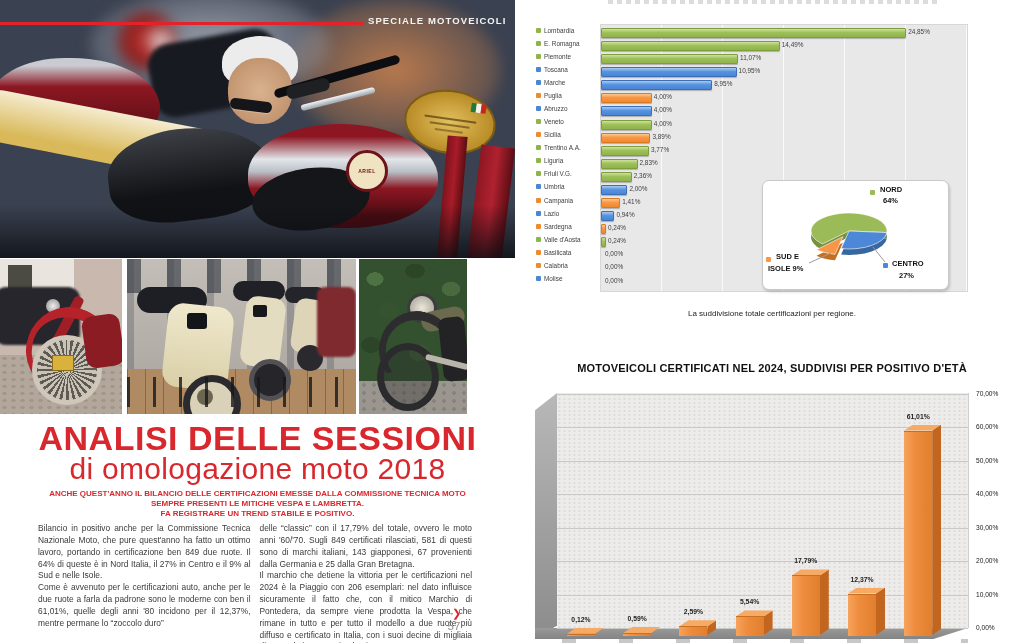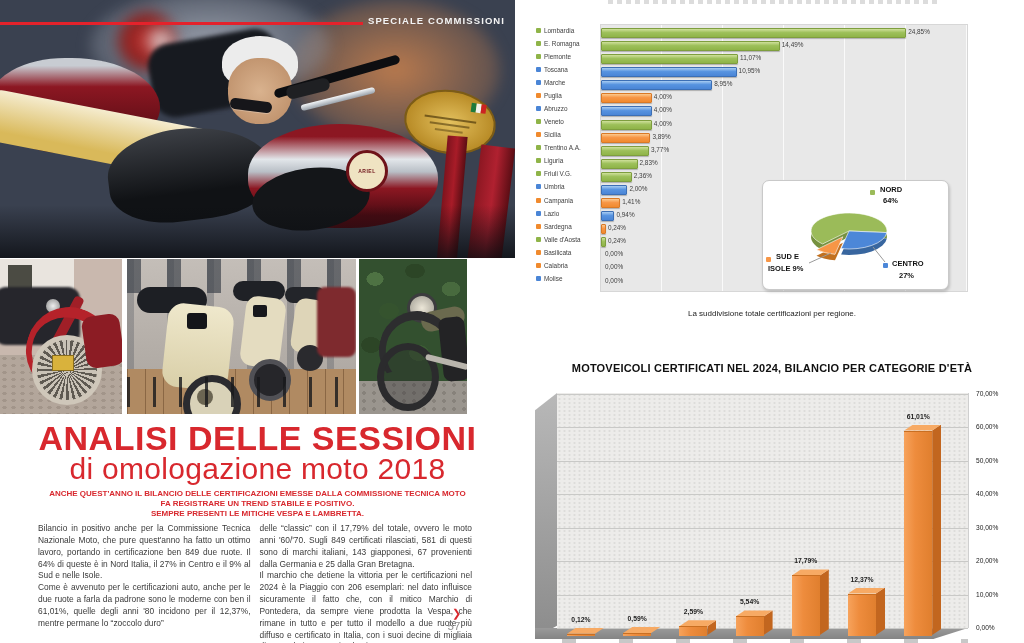--- a/index.html
+++ b/index.html
@@ -137,21 +137,21 @@
         <div style="position:absolute;left:24px;top:32px;width:40px;height:2px;background:rgba(70,50,8,.55);"></div>
         <div style="position:absolute;left:30px;top:38px;width:28px;height:2px;background:rgba(70,50,8,.45);"></div>
       </div>
 
       <div class="art" style="left:442px;top:136px;width:20px;height:130px;background:linear-gradient(90deg,#7e131d,#a81c28,#5b0d14);transform:rotate(5deg);"></div>
       <div class="art" style="left:474px;top:146px;width:34px;height:120px;background:linear-gradient(90deg,#8c1722,#b02130,#5b0d14);transform:rotate(7deg);"></div>
 
       <div class="art" style="left:0;top:205px;width:515px;height:53px;background:linear-gradient(rgba(0,0,0,0),rgba(10,12,16,.8));"></div>
 
       <div id="red-rule" class="abs"></div>
-      <div id="kicker" class="abs">SPECIALE COMMISSIONI</div>
+      <div id="kicker" class="abs">SPECIALE MOTOVEICOLI</div>
     </div>
 
     <div id="photo-1" class="abs strip-photo">
       <div class="art" style="left:0;top:0;width:74px;height:62px;background:#e9e4de;"></div>
       <div class="art" style="left:8px;top:6px;width:24px;height:50px;background:#4b4b43;"></div>
       <div class="art" style="left:0;top:96px;width:122px;height:59px;background:#b3a69b;background-image:radial-gradient(#a2958a 2px,transparent 2.4px);background-size:9px 7px;"></div>
       <div class="art" style="left:-6px;top:28px;width:86px;height:58px;background:#26262c;border-radius:12px;filter:blur(1px);"></div>
       <div class="art" style="left:46px;top:40px;width:14px;height:14px;border-radius:50%;background:radial-gradient(#eee,#888);"></div>
       <div class="art" style="left:58px;top:34px;width:10px;height:74px;background:#a01f27;transform:rotate(28deg);border-radius:4px;"></div>
       <div class="art" style="left:26px;top:48px;width:76px;height:72px;border-radius:50%;border-top:11px solid #b5222a;border-left:6px solid #b5222a;border-right:4px solid transparent;border-bottom:4px solid transparent;transform:rotate(18deg);"></div>
@@ -202,22 +202,22 @@
       <div class="art" style="left:20px;top:52px;width:64px;height:64px;border-radius:50%;border-top:9px solid #2d2d2f;border-left:7px solid #2d2d2f;border-right:4px solid transparent;border-bottom:4px solid transparent;transform:rotate(14deg);"></div>
       <div class="art" style="left:18px;top:84px;width:48px;height:54px;border-radius:50%;border:7px solid #2b2b2d;background:rgba(40,40,42,.35);"></div>
       <div class="art" style="left:82px;top:58px;width:26px;height:64px;background:#232325;border-radius:8px;transform:rotate(-6deg);"></div>
       <div class="art" style="left:66px;top:100px;width:44px;height:6px;background:#b9b5ad;border-radius:3px;transform:rotate(14deg);"></div>
     </div>
 
     <div id="title-line1" class="abs">ANALISI DELLE SESSIONI</div>
     <div id="title-line2" class="abs">di omologazione moto 2018</div>
     <div id="standfirst" class="abs">
       <div>ANCHE QUEST'ANNO IL BILANCIO DELLE CERTIFICAZIONI EMESSE DALLA COMMISSIONE TECNICA MOTO</div>
+      <div>SEMPRE PRESENTI LE MITICHE VESPA E LAMBRETTA.</div>
       <div>FA REGISTRARE UN TREND STABILE E POSITIVO.</div>
-      <div>SEMPRE PRESENTI LE MITICHE VESPA E LAMBRETTA.</div>
     </div>
 
     <div id="body-cols" class="abs">
       <div class="bcol">
         <p>Bilancio in positivo anche per la Commissione Tecnica Nazionale Moto, che pure quest'anno ha fatto un ottimo lavoro, portando in certificazione ben 849 due ruote. Il 64% di queste è in Nord Italia, il 27% in Centro e il 9% al Sud e nelle Isole.</p>
         <p>Come è avvenuto per le certificazioni auto, anche per le due ruote a farla da padrone sono le moderne con ben il 61,01%, quelle degli anni '80 incidono per il 12,37%, mentre permane lo “zoccolo duro”</p>
       </div>
       <div class="bcol">
         <p>delle “classic” con il 17,79% del totale, ovvero le moto anni '60/'70. Sugli 849 certificati rilasciati, 581 di questi sono di marchi italiani, 143 giapponesi, 67 provenienti dalla Germania e 25 dalla Gran Bretagna.</p>
         <p>Il marchio che detiene la vittoria per le certificazioni nel 2024 è la Piaggio con 206 esemplari: nel dato influisce sicuramente il fatto che, con il mitico Marchio di Pontedera, da sempre viene prodotta la Vespa, che rimane in tutto e per tutto il modello a due ruote più diffuso e certificato in Italia, con i suoi decine di migliaia di esemplari ancora circolanti.</p>
@@ -365,21 +365,21 @@
           <path d="M86,50 L123.85539852748633,51.56880336945785 A38,18 0 0 1 78.09935574892515,67.6066568132085 Z" fill="#4C87D8" stroke="#fff" stroke-width="0.6"></path>
           <line x1="46" y1="82" x2="68" y2="72" stroke="#9a9a9a" stroke-width="1"></line>
           <line x1="110" y1="66" x2="122" y2="81" stroke="#9a9a9a" stroke-width="1"></line>
         </svg>
     <div class="pie-mk" style="left: 107px; top: 9px; background: rgb(155, 187, 89);"></div><div class="pie-lab" style="left: 117px; top: 4px;">NORD</div><div class="pie-lab" style="left: 120px; top: 15px;">64%</div><div class="pie-mk" style="left: 3px; top: 76px; background: rgb(247, 150, 70);"></div><div class="pie-lab" style="left: 13px; top: 71px;">SUD E</div><div class="pie-lab" style="left: 5px; top: 83px;">ISOLE 9%</div><div class="pie-mk" style="left: 120px; top: 82px; background: rgb(76, 135, 216);"></div><div class="pie-lab" style="left: 129px; top: 78px;">CENTRO</div><div class="pie-lab" style="left: 136px; top: 90px;">27%</div></div>
 
     <div id="chart-caption" class="abs">
       <div>La suddivisione totale certificazioni per regione.</div>
     </div>
 
-    <div id="age-title" class="abs">MOTOVEICOLI CERTIFICATI NEL 2024, BILANCIO PER CATEGORIE D'ETÀ</div>
+    <div id="age-title" class="abs">MOTOVEICOLI CERTIFICATI NEL 2024, SUDDIVISI PER POSITIVO D'ETÀ</div>
 
     <div id="age-chart" class="abs">
       <div id="age-leftwall" class="abs"></div>
       <div id="age-wall" class="abs"></div>
       <div id="age-floor" class="abs"></div>
       <div id="age-dyn">
           <div class="grid-h" style="top: 240px;"></div>
           <div class="ytick" style="top: 236px;">0,00%</div>
           <div class="grid-h" style="top: 206.5px;"></div>
           <div class="ytick" style="top: 202.5px;">10,00%</div>

